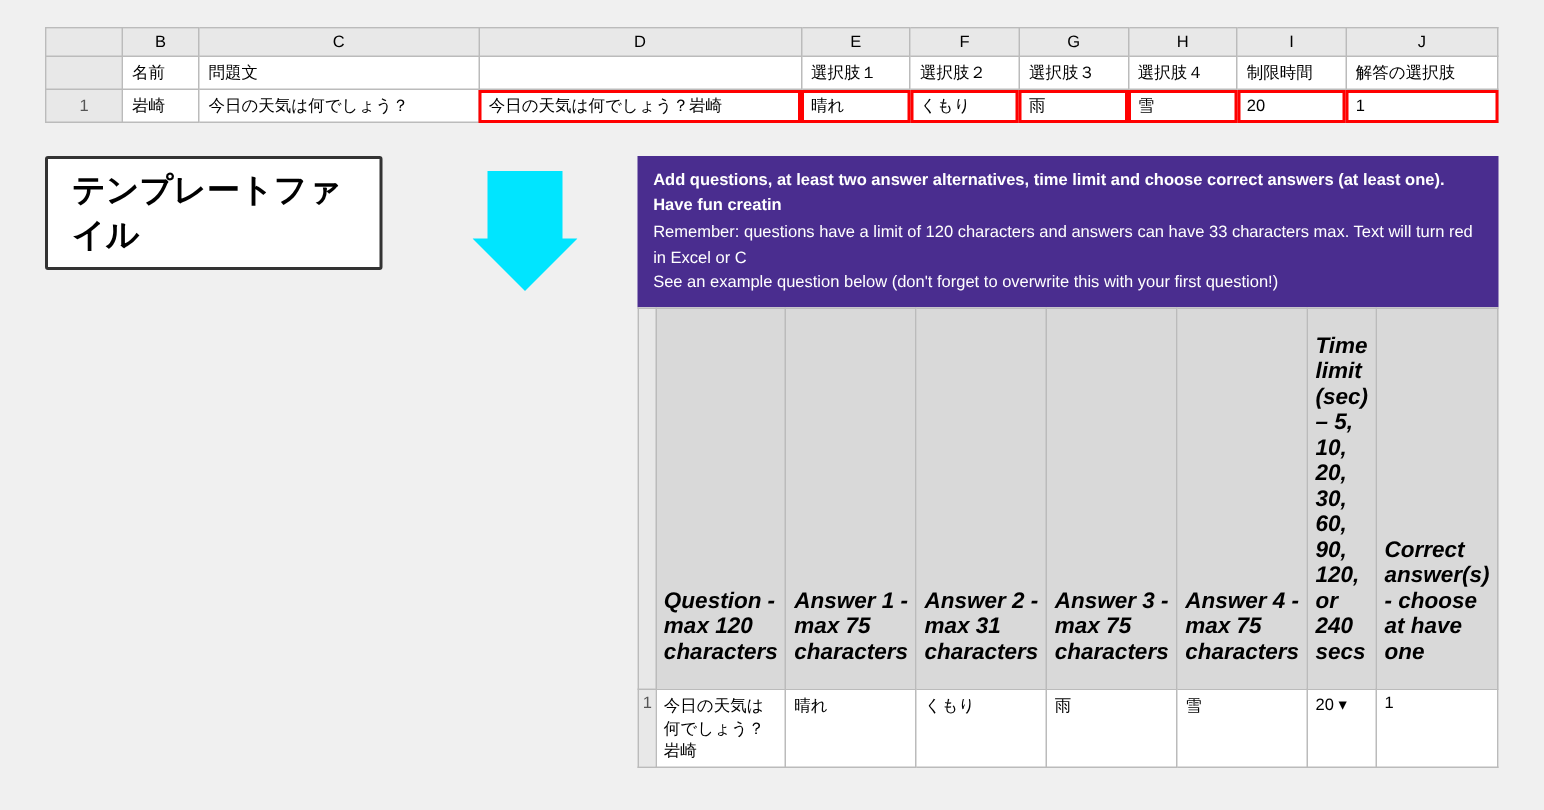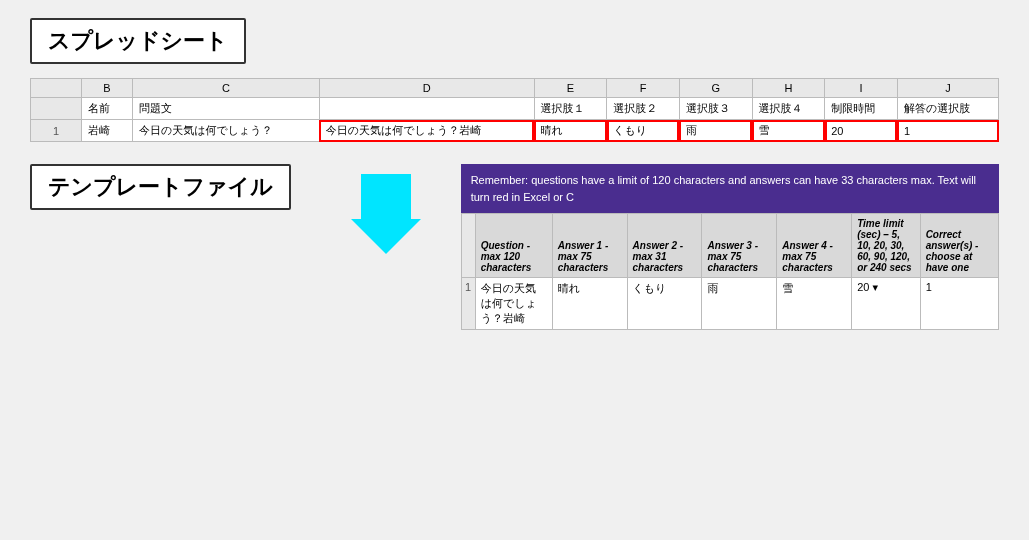--- a/index.html
+++ b/index.html
@@ -115,27 +115,27 @@
     
     .template-table {
       border-collapse: collapse;
       font-size: 11px;
       width: 100%;
       background: #fff;
     }
 
     .template-table th {
       border: 1px solid #bbb;
-      padding: 4px 5px;
+      padding: 16px 5px;
       background: #d9d9d9;
       font-style: italic;
       font-weight: bold;
       vertical-align: bottom;
       text-align: left;
-      font-size: 10px;
+      font-size: 15px;
     }
 
     .template-table td {
       border: 1px solid #bbb;
       padding: 3px 5px;
       vertical-align: top;
       font-size: 11px;
     }
 
     .template-table .row-num {
@@ -150,21 +150,20 @@
       background: #fff;
     }
 
   </style>
 </head>
 <body>
 
 <div class="main-container">
 
   <div class="spreadsheet-section">
-    <div class="label-box">スプレッドシート</div>
 
     <table class="spreadsheet-table">
       <thead>
         <tr>
           <th></th>
           <th class="col-header">B</th>
           <th class="col-header">C</th>
           <th class="col-header">D</th>
           <th class="col-header">E</th>
           <th class="col-header">F</th>
@@ -210,21 +209,23 @@
 
     <div style="margin-top: 24px; margin-left: 20px;">
       <svg width="70" height="80" viewBox="0 0 70 80">
         <polygon points="10,0 60,0 60,45 70,45 35,80 0,45 10,45" fill="#00e5ff"></polygon>
       </svg>
     </div>
 
     <div class="template-section">
 
       <div class="info-box">
+        <div class="bold-line">Add questions, at least two answer alternatives, time limit and choose correct answers (at least one). Have fun creatin</div>
         <div>Remember: questions have a limit of 120 characters and answers can have 33 characters max. Text will turn red in Excel or C</div>
+        <div>See an example question below (don't forget to overwrite this with your first question!)</div>
       </div>
 
       <table class="template-table">
         <thead>
           <tr>
             <th style="width:14px; background:#e8e8e8; border:1px solid #bbb;"></th>
             <th>Question - max 120 characters</th>
             <th>Answer 1 - max 75 characters</th>
             <th>Answer 2 - max 31 characters</th>
             <th>Answer 3 - max 75 characters</th>

